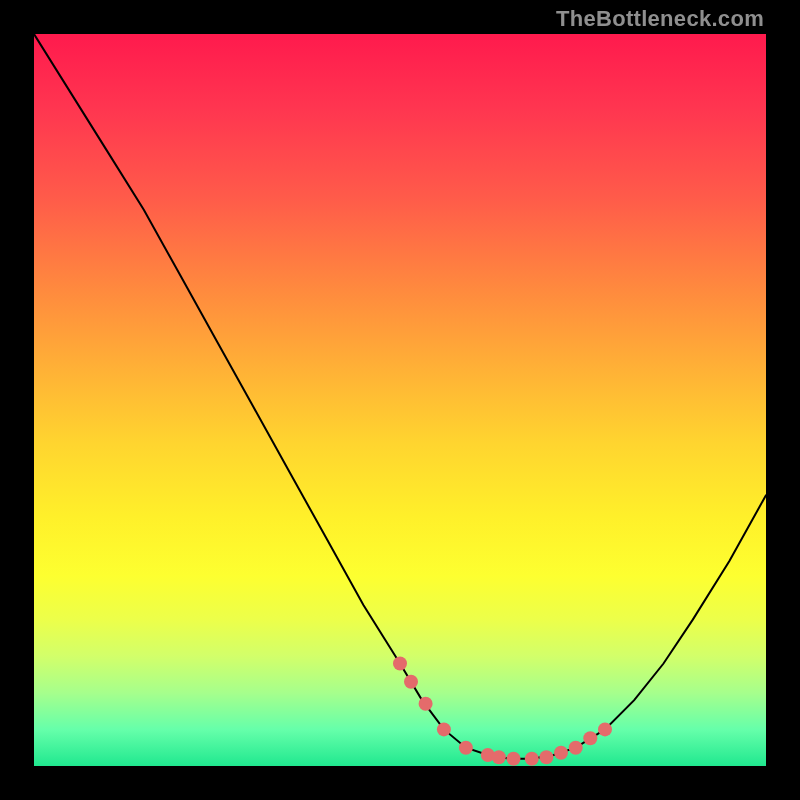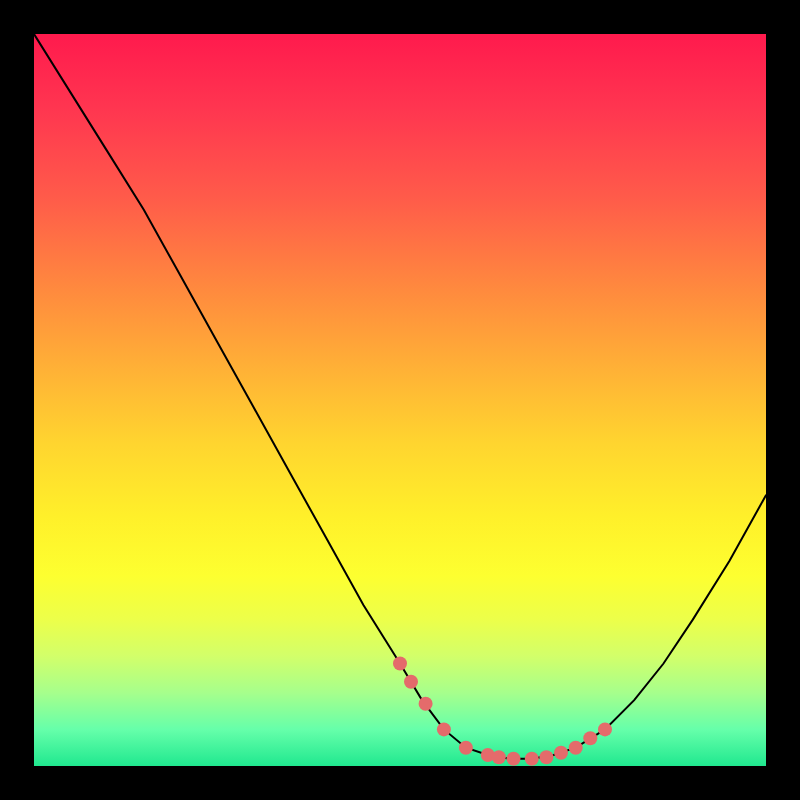--- a/index.html
+++ b/index.html
@@ -83,13 +83,14 @@
           <circle cx="479.5" cy="724.7" r="7" fill="#e46b6b"></circle>
           <circle cx="497.8" cy="724.7" r="7" fill="#e46b6b"></circle>
           <circle cx="512.4" cy="723.2" r="7" fill="#e46b6b"></circle>
           <circle cx="527.0" cy="718.8" r="7" fill="#e46b6b"></circle>
           <circle cx="541.7" cy="713.7" r="7" fill="#e46b6b"></circle>
           <circle cx="556.3" cy="704.2" r="7" fill="#e46b6b"></circle>
           <circle cx="571.0" cy="695.4" r="7" fill="#e46b6b"></circle>
         </g>
     </svg>
   </div>
+  <div class="watermark">TheBottleneck.com</div>
 </div>
 
 </body></html>

